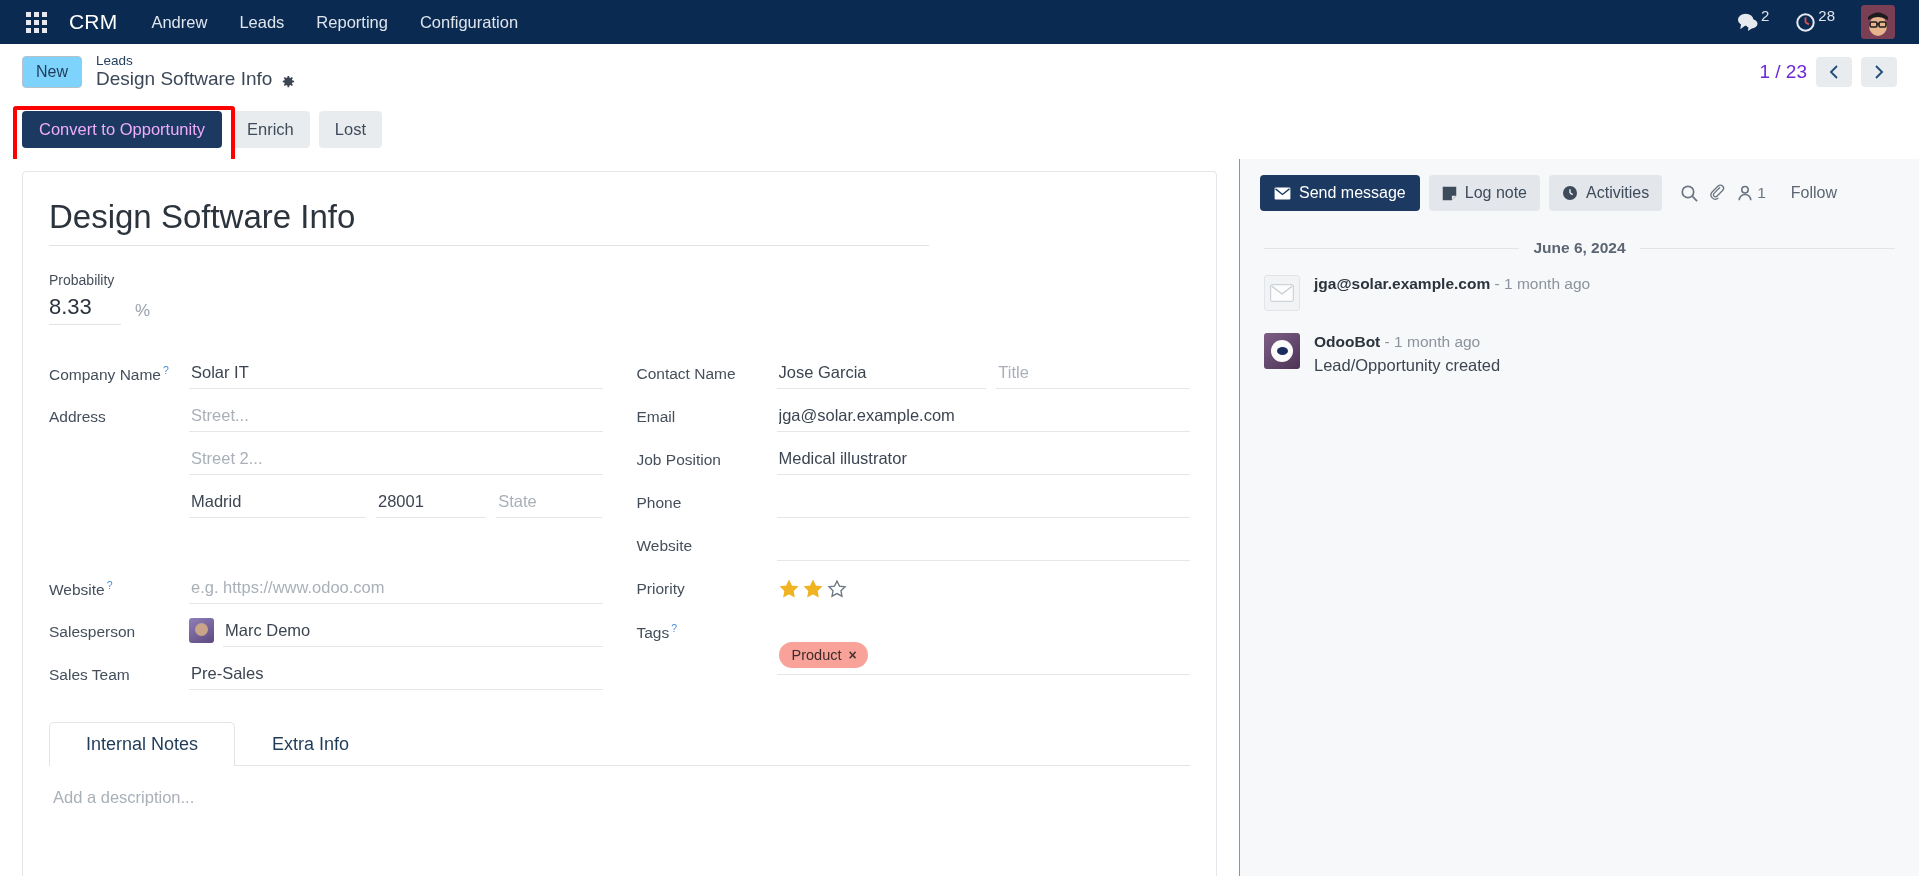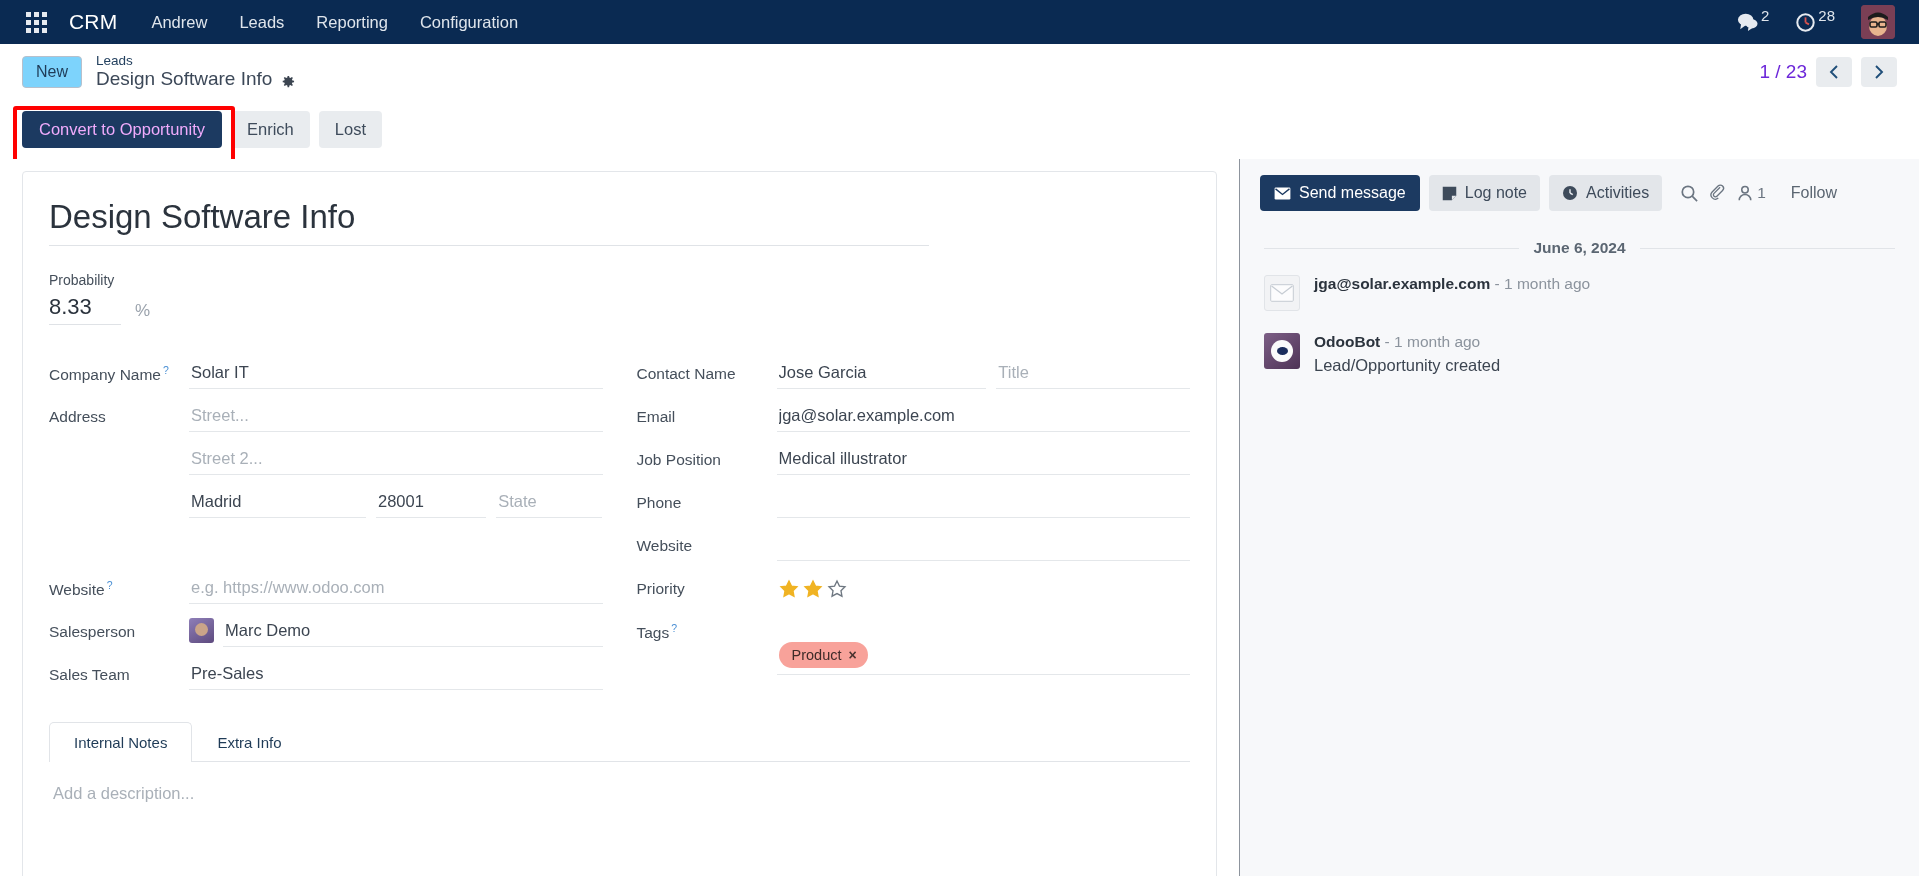--- a/index.html
+++ b/index.html
@@ -136,21 +136,21 @@
   }
   .tag {
     background: #f8a29a; color: #3f2b29; border-radius: 14px;
     font-size: 14.5px; padding: 5px 11px 5px 13px; display: inline-flex;
     align-items: center; gap: 7px; cursor: pointer;
   }
   .tag-x { font-size: 14px; color: #4a3330; font-weight: bold; cursor: pointer; }
 
   .tabs { display: flex; margin-top: 22px; border-bottom: 1px solid #e1e4e8; }
   .tab {
-    font-size: 15px; color: #1f3b57; padding: 11px 24px; cursor: pointer;
+    font-size: 18px; color: #1f3b57; padding: 11px 36px; cursor: pointer;
     border: 1px solid transparent; border-bottom: none; position: relative; top: 1px;
   }
   .tab.active {
     background: #fff; border-color: #e1e4e8; border-radius: 5px 5px 0 0;
     color: #1f3b57;
   }
   .notes {
     font-size: 16.5px; color: #a9b0b8; padding: 22px 4px; cursor: text;
   }
 

